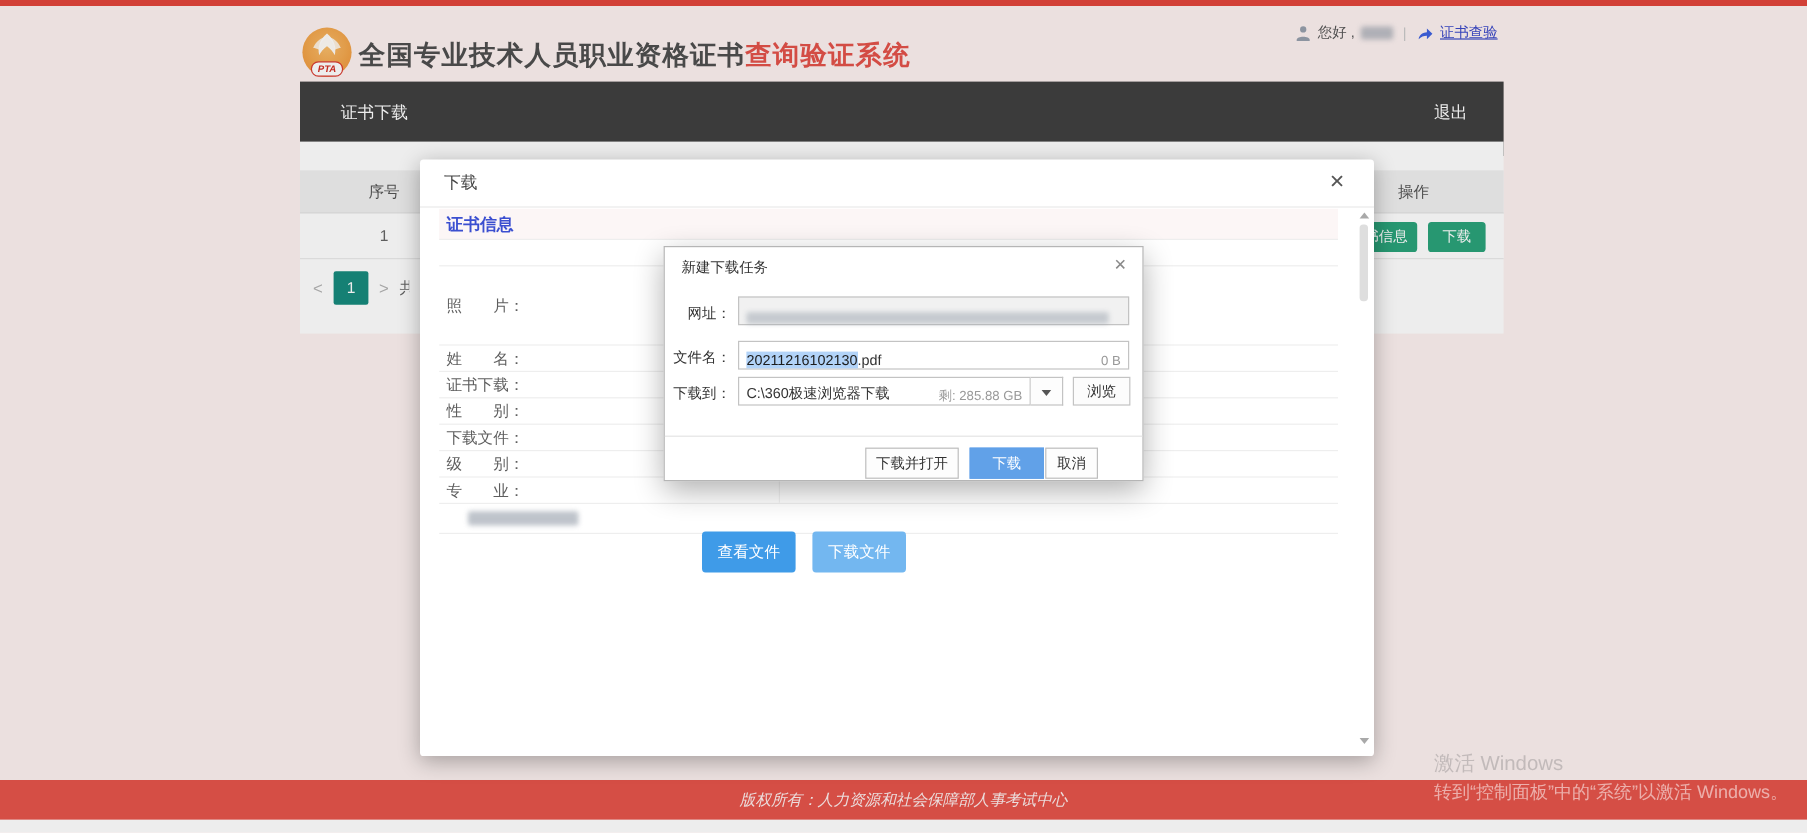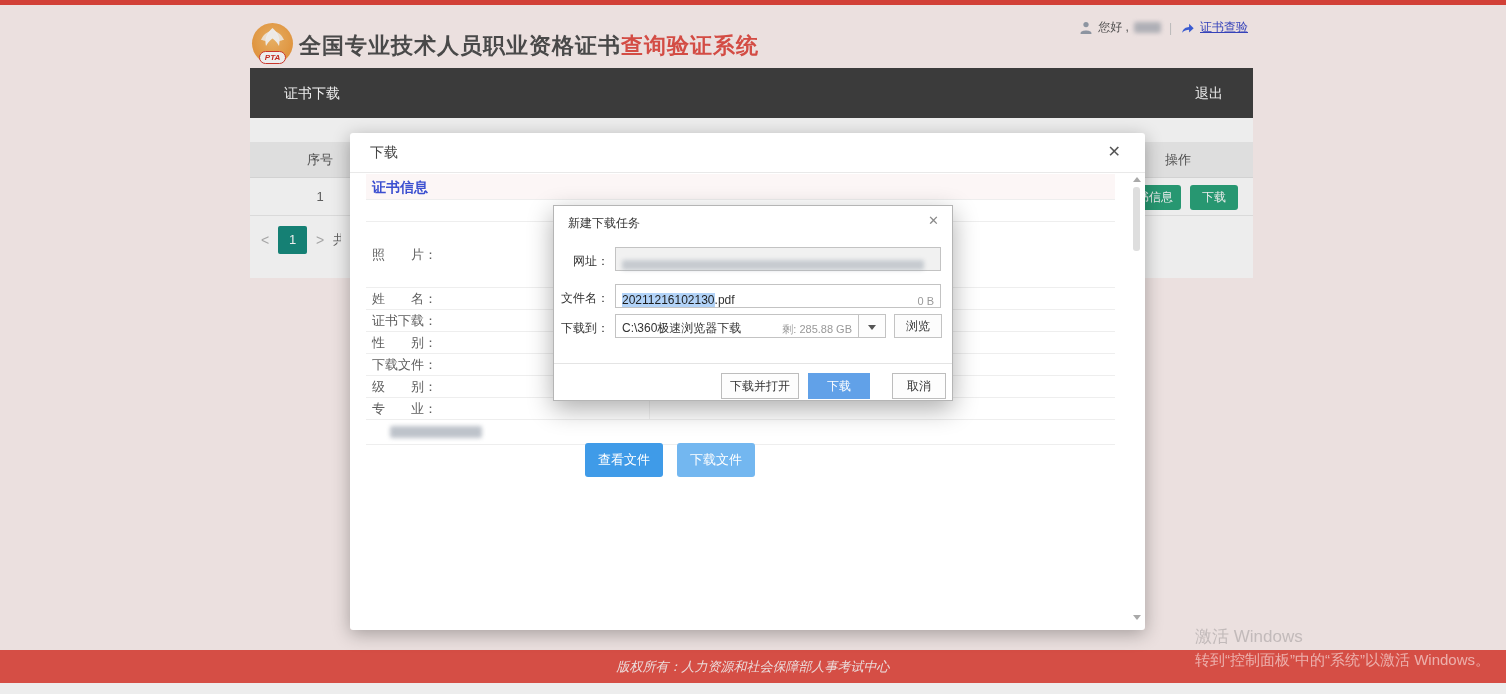--- a/index.html
+++ b/index.html
@@ -106,21 +106,21 @@
                  border-left:none; background:#fdfdfd; cursor:pointer; }
   #dl-dropdown .tri { position:absolute; left:9px; top:10px; width:0; height:0;
       border-left:4px solid transparent; border-right:4px solid transparent; border-top:5px solid #555; }
   #dl-browse { position:absolute; left:340px; top:108px; width:48px; height:24px; border:1px solid #c3c3c3;
                background:#fcfcfc; font-size:12px; color:#333; cursor:pointer; font-family:inherit; }
   #dl-sep { position:absolute; left:0; top:157px; width:100%; border-top:1px solid #e4e4e4; }
   .dl-btn { position:absolute; top:167px; height:26px; border:1px solid #bdbdbd; background:#fdfdfd;
             font-size:12px; color:#333; cursor:pointer; font-family:inherit; }
   #dl-open { left:167px; width:78px; }
   #dl-download { left:254px; width:62px; background:#61a1e8; border-color:#61a1e8; color:#fff; }
-  #dl-cancel { left:338px; width:54px; }
+  #dl-cancel { left:317px; width:44px; }
 
   
   #footer { left:0; top:650px; width:1506px; height:33px; background:#e6544b; z-index:2;font-style:italic; }
   #footer .copy { width:100%; text-align:center; line-height:33px; font-size:13px; color:rgba(255,255,255,0.9); }
   #bottom-strip { left:0; top:683px; width:1506px; height:11px; background:#ffffff; }
 
   
   #watermark { left:1195px; top:625px; z-index:40; pointer-events:none; }
   #watermark .wm1 { font-size:17px; color:rgba(190,182,182,0.9); }
   #watermark .wm2 { font-size:15px; margin-top:3px; color:rgba(255,255,255,0.55); }

